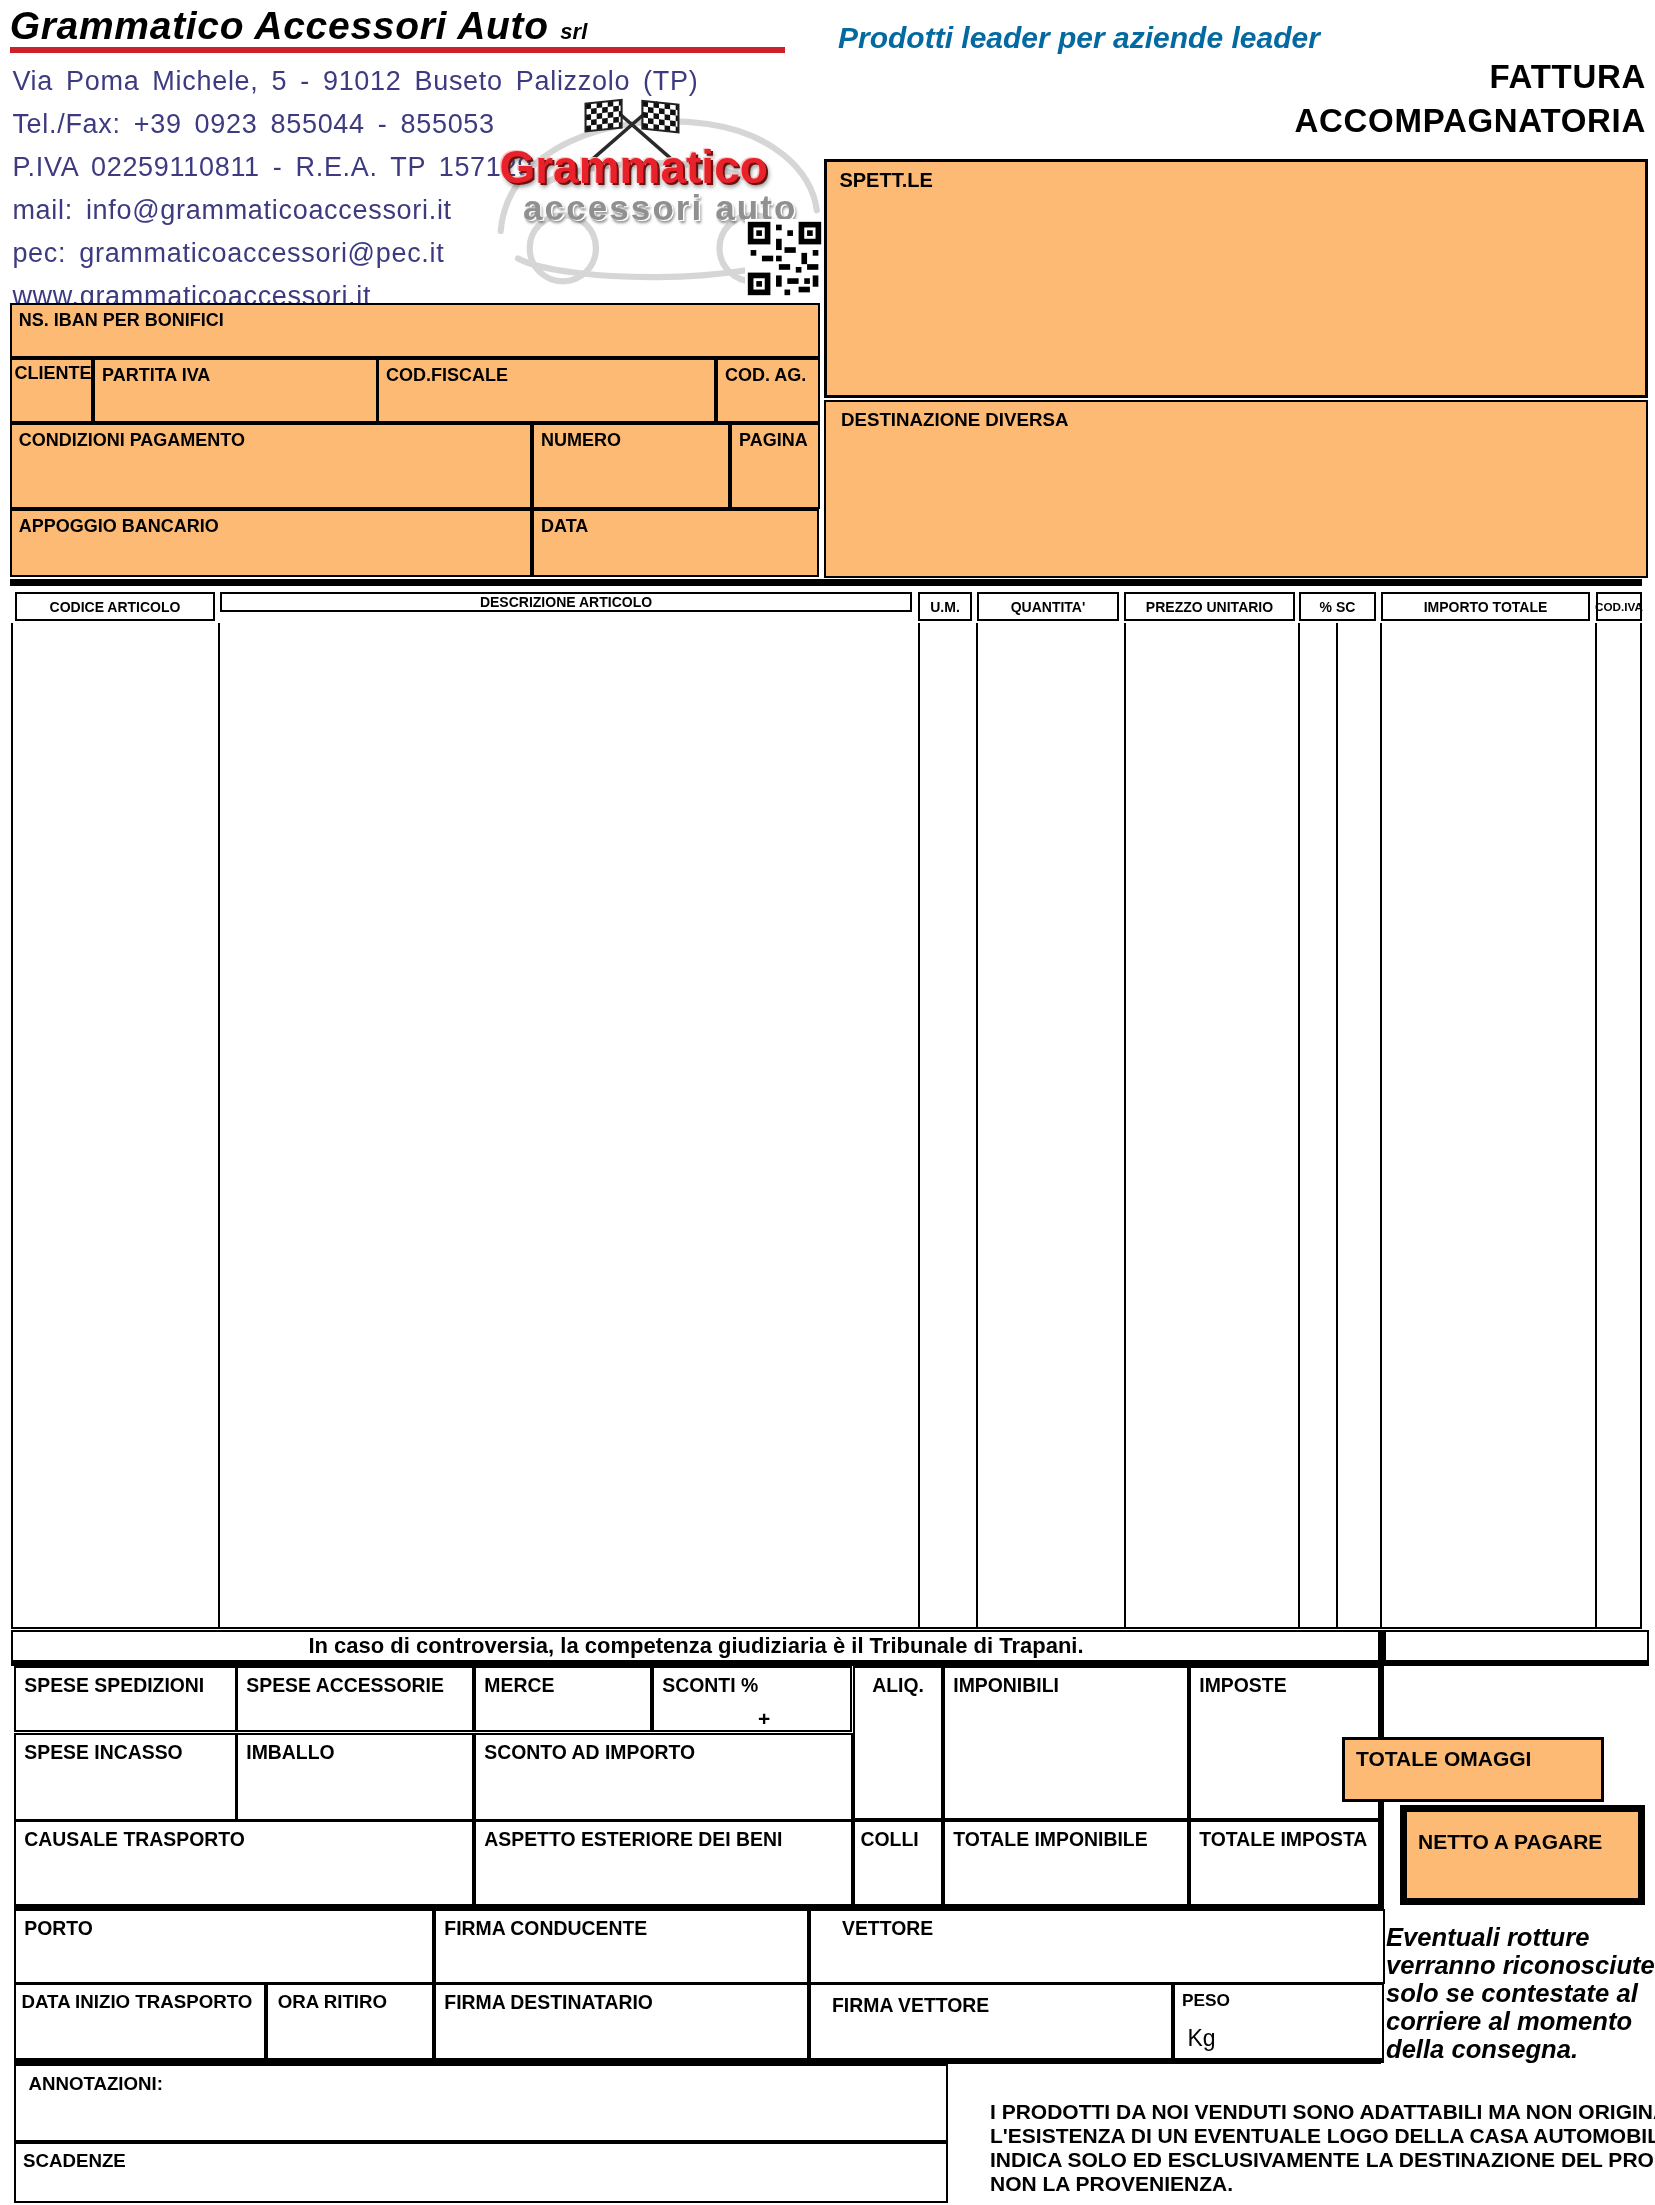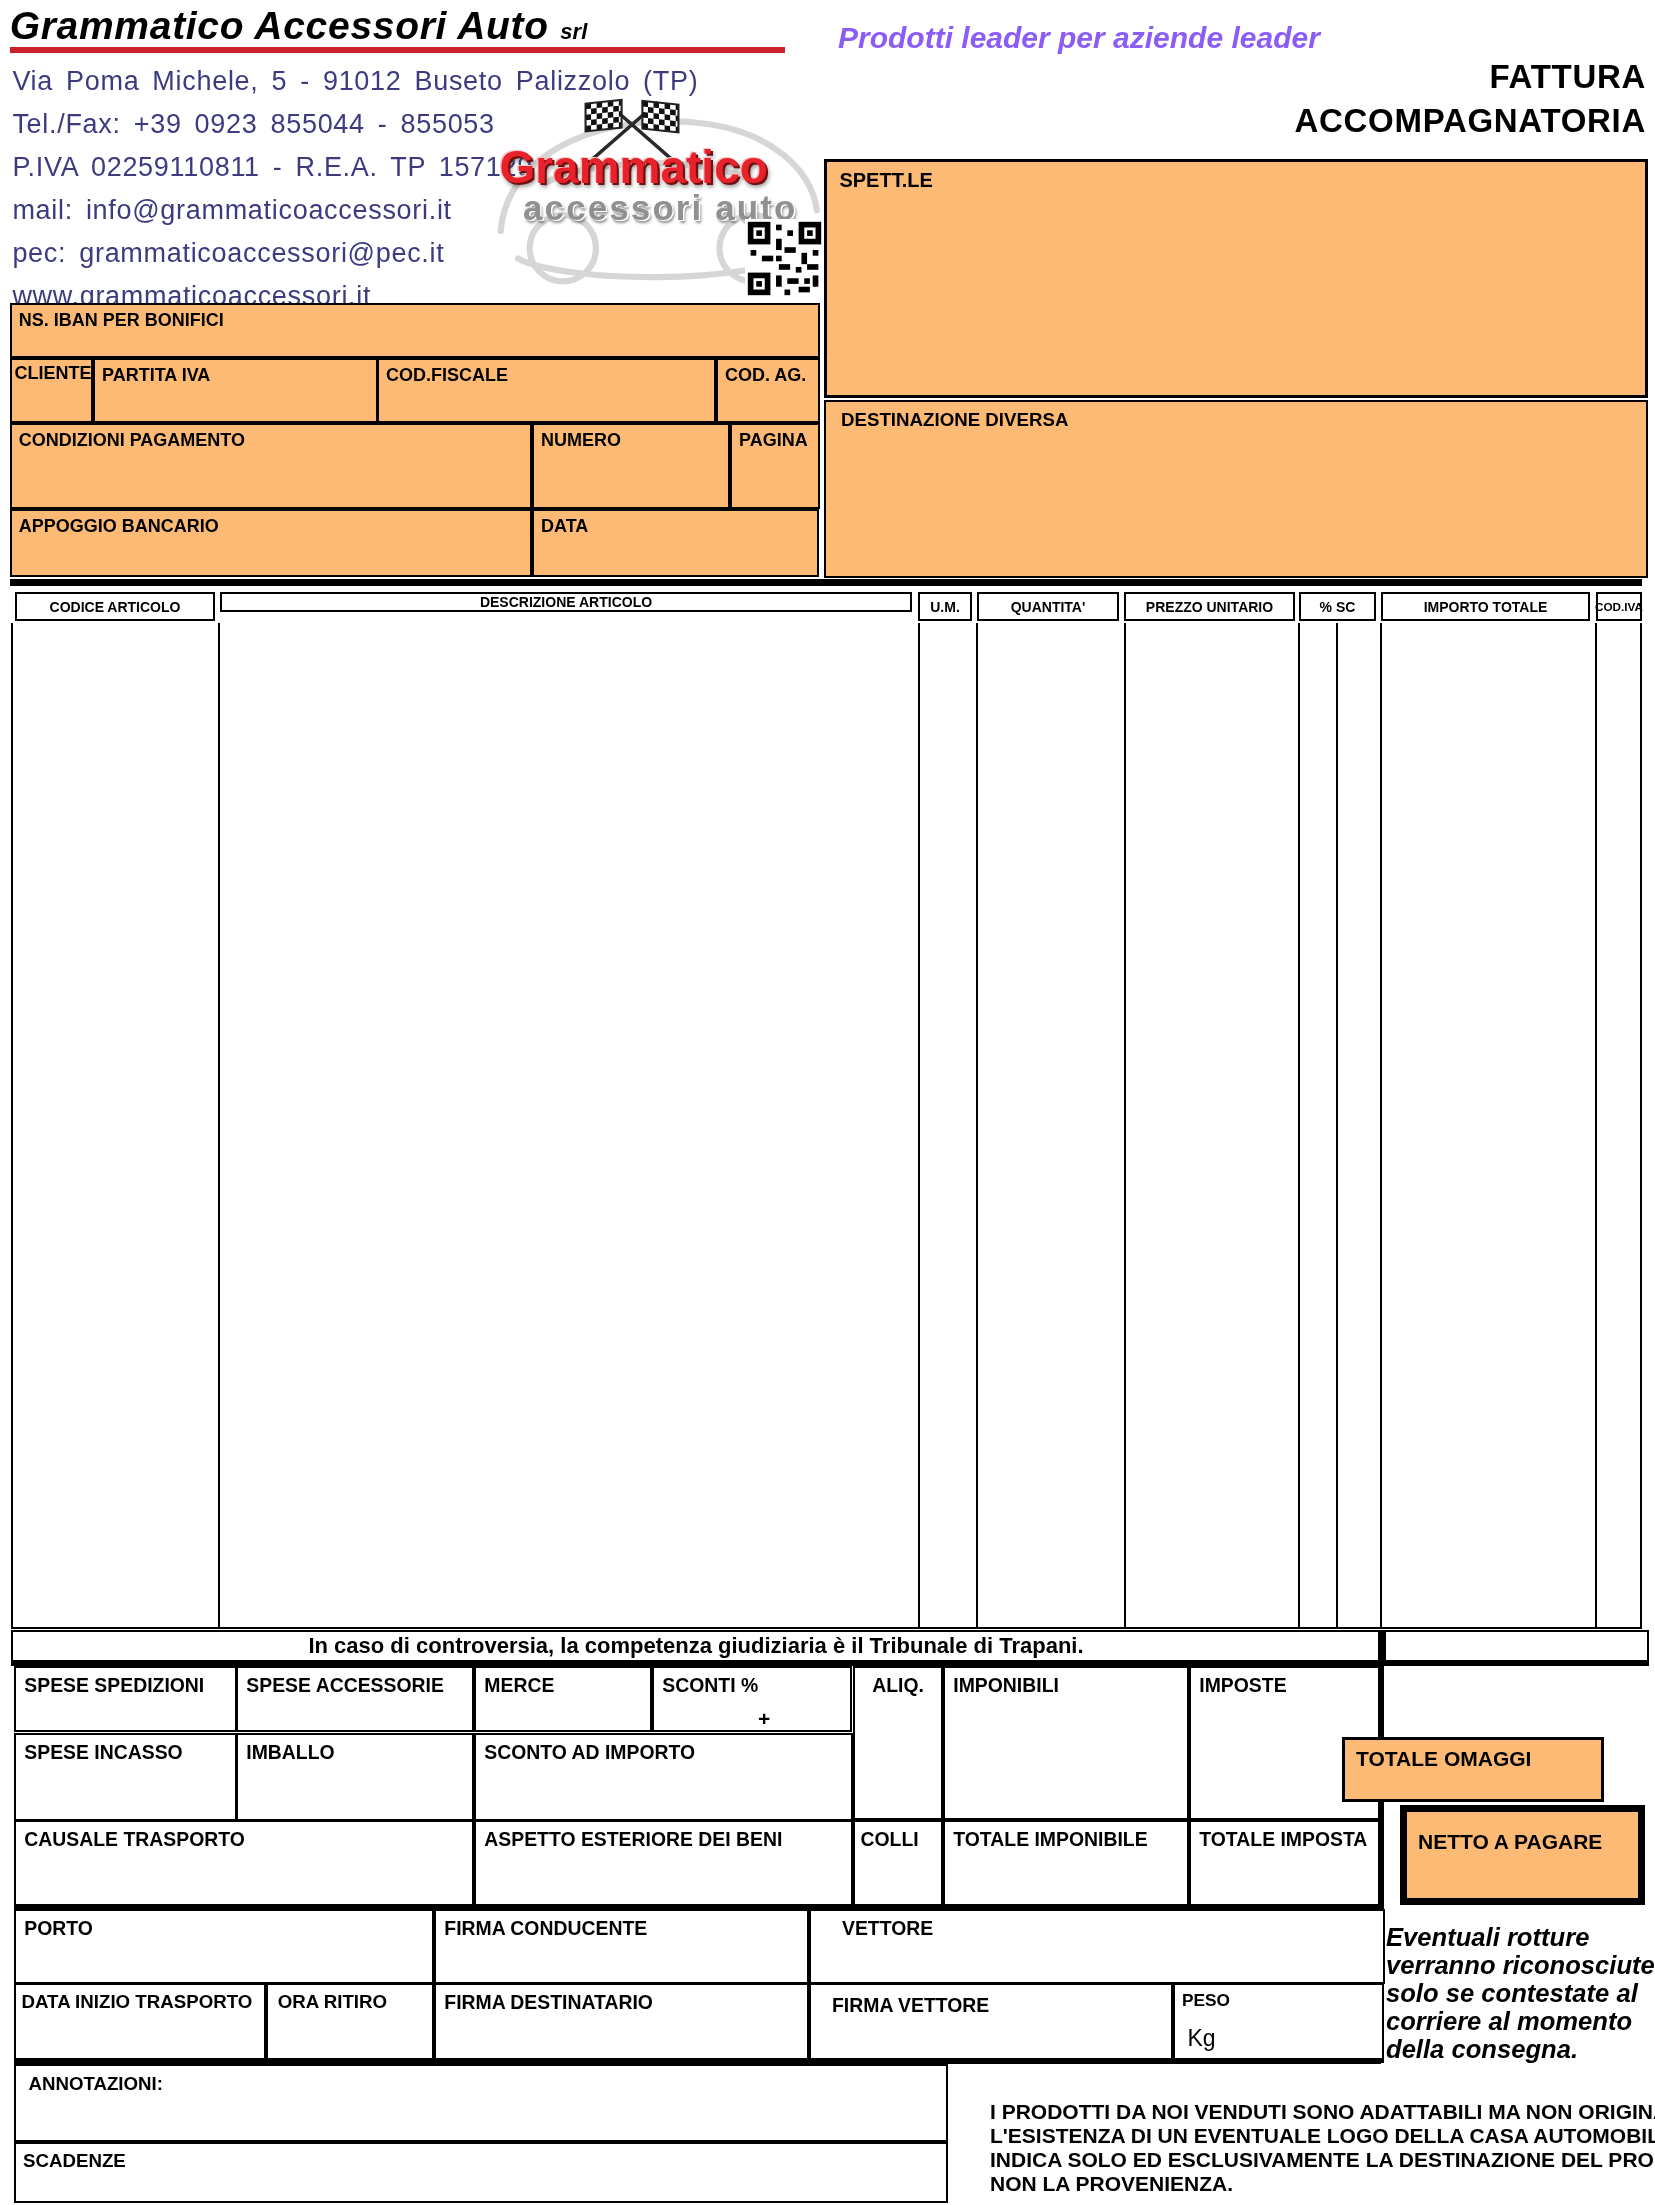--- a/index.html
+++ b/index.html
@@ -12,21 +12,21 @@
   .vline{position:absolute;top:0;width:2.1px;height:100%;background:#000;}
   .lbl{font-weight:bold;line-height:1.05;}
   .lbl26{font-weight:bold;font-size:18px;padding:5.5px 0 0 7px;line-height:1.05;}
   .lbl28{font-weight:bold;font-size:19.4px;padding:7px 0 0 8.3px;line-height:1.05;}
   .hdrcell{position:absolute;box-sizing:border-box;border:2.1px solid #000;background:#fff;
            display:flex;align-items:center;justify-content:center;
            font-weight:bold;font-size:14px;}
   .company{font-weight:bold;font-style:italic;font-size:39px;letter-spacing:0.7px;white-space:nowrap;}
   .company .suffix{font-size:22px;letter-spacing:0;}
   .addr{font-size:27px;color:#3d3a80;white-space:nowrap;word-spacing:4.8px;letter-spacing:0.7px;}
-  .slogan{font-size:30px;font-weight:bold;font-style:italic;color:#8b5cf6;white-space:nowrap;}
+  .slogan{font-size:30px;font-weight:bold;font-style:italic;color:#0369a1;white-space:nowrap;}
   .doctype{font-size:33px;font-weight:bold;text-align:right;white-space:nowrap;letter-spacing:0.7px;}
   .logo-brand{font-size:46px;font-weight:bold;color:#e8212b;white-space:nowrap;
               text-shadow:2.1px 2.1px 0 #6e1210,-1.4px -1.4px 0 #f7c5c2,2.8px 3.5px 4.1px rgba(60,60,60,.55);}
   .logo-sub{font-size:35px;font-weight:bold;color:#909090;white-space:nowrap;letter-spacing:2.1px;
             text-shadow:1.4px 1.4px 0 #ffffff,2.1px 2.8px 2.8px rgba(60,60,60,.6);}
   .tribunale{font-weight:bold;font-size:22px;}
   .totlabel{font-weight:bold;font-size:21px;padding:8.3px 0 0 11px;line-height:1.05;}
   .rotture{font-size:25.6px;font-weight:bold;font-style:italic;line-height:28px;white-space:nowrap;}
   .disclaimer{font-size:21px;font-weight:bold;line-height:24px;white-space:nowrap;}
   .plus{position:absolute;font-weight:bold;font-size:21px;}

